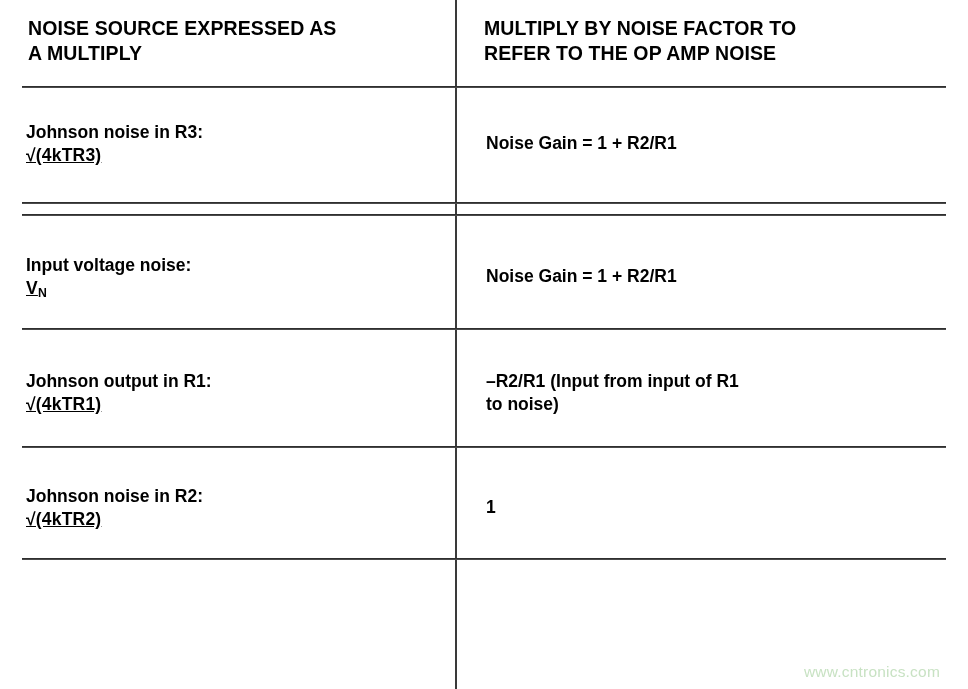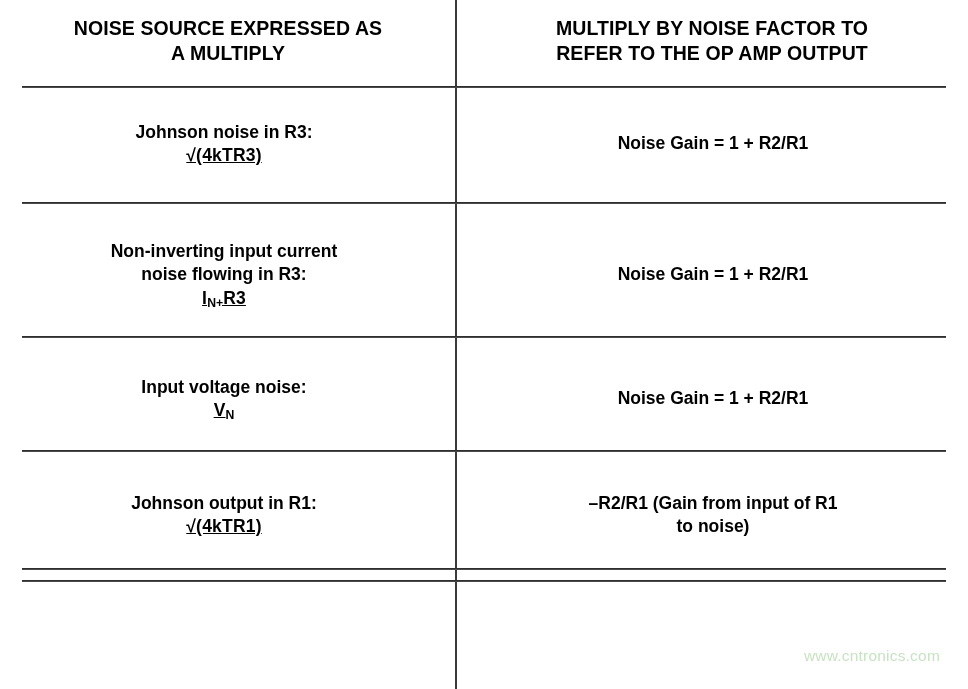--- a/index.html
+++ b/index.html
@@ -37,21 +37,21 @@
     border-collapse: collapse;
     table-layout: fixed;
   }
 
   table.noise-table col.c-left  { width: 456px; }
   table.noise-table col.c-right { width: 512px; }
 
   .noise-table th,
   .noise-table td {
     vertical-align: middle;
-    text-align: center;
+    text-align: left;
     font-weight: bold;
     color: #000000;
     padding: 0;
     background: transparent;
   }
 
   
   .noise-table thead th {
     font-size: 19.5px;
     line-height: 1.30;
@@ -97,21 +97,21 @@
     height: 2px;
     background: #4a4a4a;
     border-top: 1px solid #2f2f2f;
     box-sizing: border-box;
   }
   .sep.full { left: 22px; right: 22px; }
 
   .watermark {
     position: absolute;
     right: 28px;
-    bottom: 24px;
+    bottom: 8px;
     font-size: 15.5px;
     font-weight: normal;
     color: #c8e2c3;
     letter-spacing: 0.2px;
     font-family: "Liberation Sans", sans-serif;
   }
 </style>
 </head>
 <body>
 
@@ -129,21 +129,21 @@
       <tr>
         <th class="left-header">
           <div class="cell-lines">
             <div>NOISE SOURCE EXPRESSED AS</div>
             <div>A MULTIPLY</div>
           </div>
         </th>
         <th class="right-header">
           <div class="cell-lines">
             <div>MULTIPLY BY NOISE FACTOR TO</div>
-            <div>REFER TO THE OP AMP OUTPUT</div>
+            <div>REFER TO THE OP AMP NOISE</div>
           </div>
         </th>
       </tr>
       <tr class="sep-row">
         <td class="rule-cell" colspan="2">
           <div class="sep full"></div>
         </td>
       </tr>
     </thead>
 
@@ -161,34 +161,20 @@
             <div>Noise Gain = 1 + R2/R1</div>
           </div>
         </td>
       </tr>
       <tr class="sep-row">
         <td colspan="2">
             <div class="sep"></div>
           </td>
       </tr>
 
-      <tr>
-        <td class="left-cell" style="height:110px">
-          <div class="cell-lines">
-            <div>Non-inverting input current</div>
-            <div>noise flowing in R3:</div>
-            <div class="formula"><span>I</span><sub>N+</sub><span>R3</span></div>
-          </div>
-        </td>
-        <td class="right-cell">
-          <div class="cell-lines">
-            <div>Noise Gain = 1 + R2/R1</div>
-          </div>
-        </td>
-      </tr>
       <tr class="sep-row">
         <td colspan="2">
             <div class="sep"></div>
           </td>
       </tr>
 
       <tr>
         <td class="left-cell" style="height:90px">
           <div class="cell-lines">
             <div>Input voltage noise:</div>
@@ -209,31 +195,44 @@
 
       <tr>
         <td class="left-cell" style="height:94px">
           <div class="cell-lines">
             <div>Johnson output in R1:</div>
             <div class="formula">√(4kTR1)</div>
           </div>
         </td>
         <td class="right-cell">
           <div class="cell-lines">
-            <div>–R2/R1 (Gain from input of R1</div>
+            <div>–R2/R1 (Input from input of R1</div>
             <div>to noise)</div>
           </div>
         </td>
       </tr>
       <tr class="sep-row">
         <td colspan="2">
             <div class="sep"></div>
           </td>
       </tr>
 
+      <tr>
+        <td class="left-cell" style="height:88px">
+          <div class="cell-lines">
+            <div>Johnson noise in R2:</div>
+            <div class="formula">√(4kTR2)</div>
+          </div>
+        </td>
+        <td class="right-cell">
+          <div class="cell-lines">
+            <div>1</div>
+          </div>
+        </td>
+      </tr>
       <tr class="sep-row">
         <td colspan="2">
             <div class="sep"></div>
           </td>
       </tr>
 
     </tbody>
   </table>
 
   <div class="watermark">www.cntronics.com</div>

